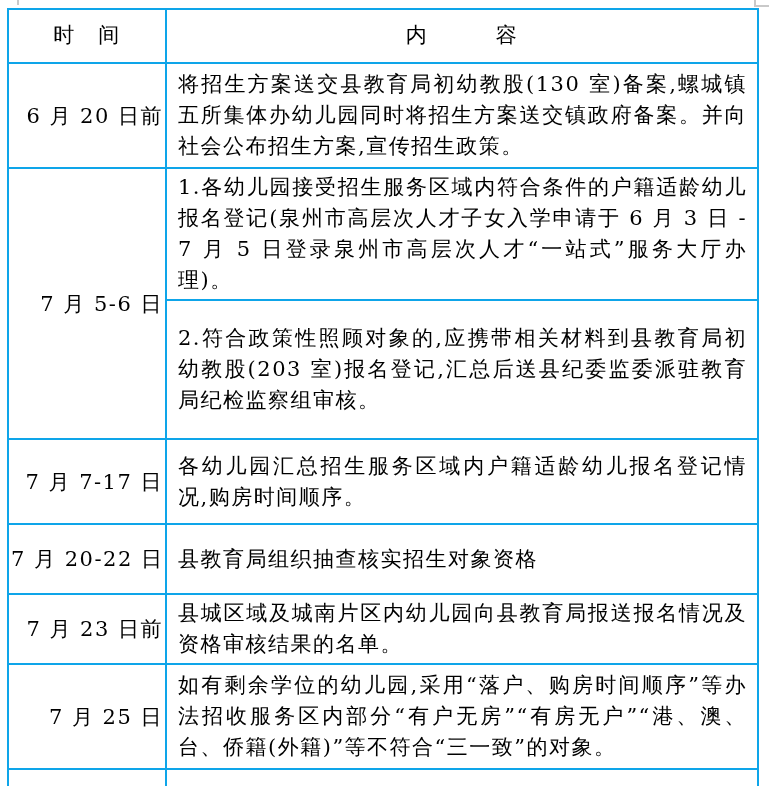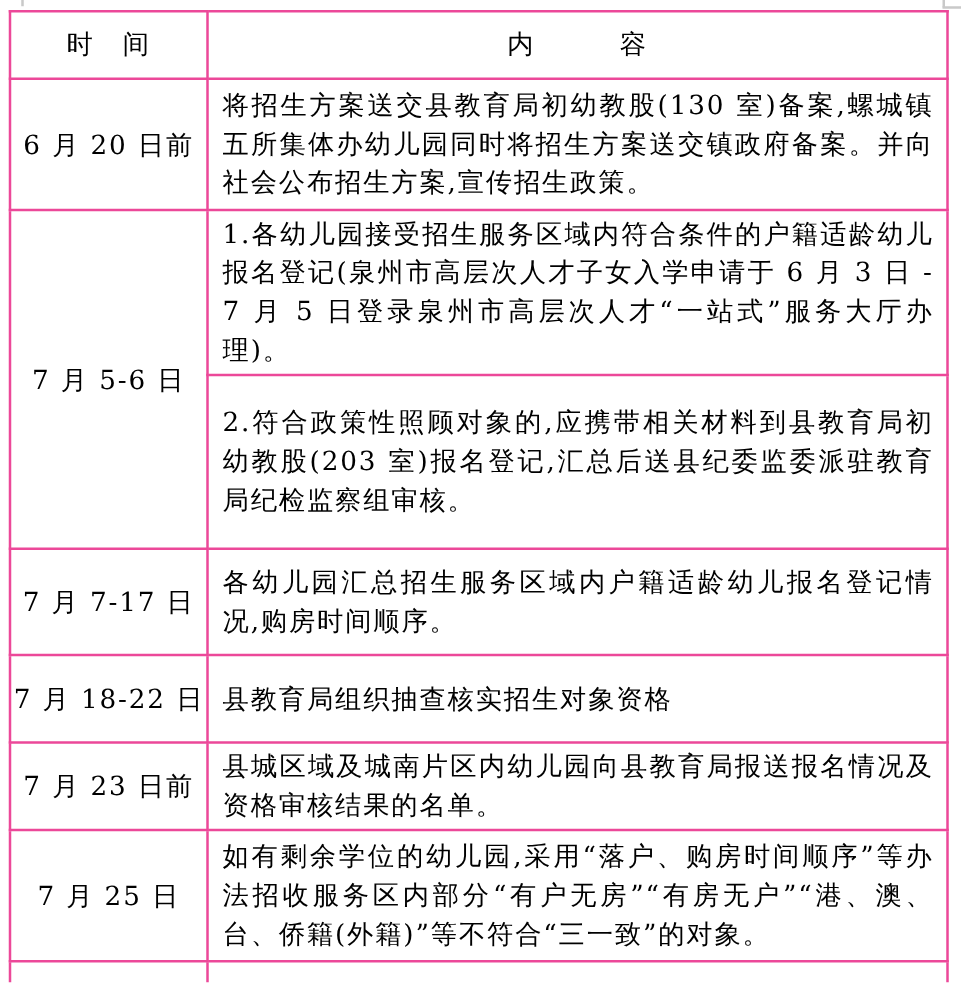--- a/index.html
+++ b/index.html
@@ -31,35 +31,35 @@
     top: 8px;
   }
   table.schedule {
     border-collapse: collapse;
     table-layout: fixed;
     width: 750px;
     font-family: "DejaVu Serif", serif;
   }
   table.schedule th,
   table.schedule td {
-    border: 2px solid #ec4899;
+    border: 2px solid #0ea5e9;
     font-weight: normal;
     font-size: 21px;
     color: #000000;
     letter-spacing: 1.5px;
     box-sizing: border-box;
   }
   th.hdr {
     text-align: center;
     vertical-align: middle;
     padding: 0;
     line-height: 1.2;
   }
   td.time-cell {
-    text-align: center;
+    text-align: right;
     vertical-align: middle;
     padding: 16px 2px;
     line-height: 30px;
     white-space: nowrap;
   }
   td.content-cell {
     text-align: justify;
     vertical-align: middle;
     padding: 3px 10px 3px 11px;
     line-height: 31px;
@@ -98,21 +98,21 @@
         <tr style="height:139px">
           <td class="content-cell">2.符合政策性照顾对象的,应携带相关材料到县教育局初幼教股(203 室)报名登记,汇总后送县纪委监委派驻教育局纪检监察组审核。</td>
         </tr>
 
         <tr style="height:85px">
           <td class="time-cell">7 月 7-17 日</td>
           <td class="content-cell">各幼儿园汇总招生服务区域内户籍适龄幼儿报名登记情况,购房时间顺序。</td>
         </tr>
 
         <tr style="height:70px">
-          <td class="time-cell">7 月 18-22 日</td>
+          <td class="time-cell">7 月 20-22 日</td>
           <td class="content-cell">县教育局组织抽查核实招生对象资格</td>
         </tr>
 
         <tr style="height:67px">
           <td class="time-cell">7 月 23 日前</td>
           <td class="content-cell">县城区域及城南片区内幼儿园向县教育局报送报名情况及资格审核结果的名单。</td>
         </tr>
 
         <tr style="height:105px">
           <td class="time-cell">7 月 25 日</td>

